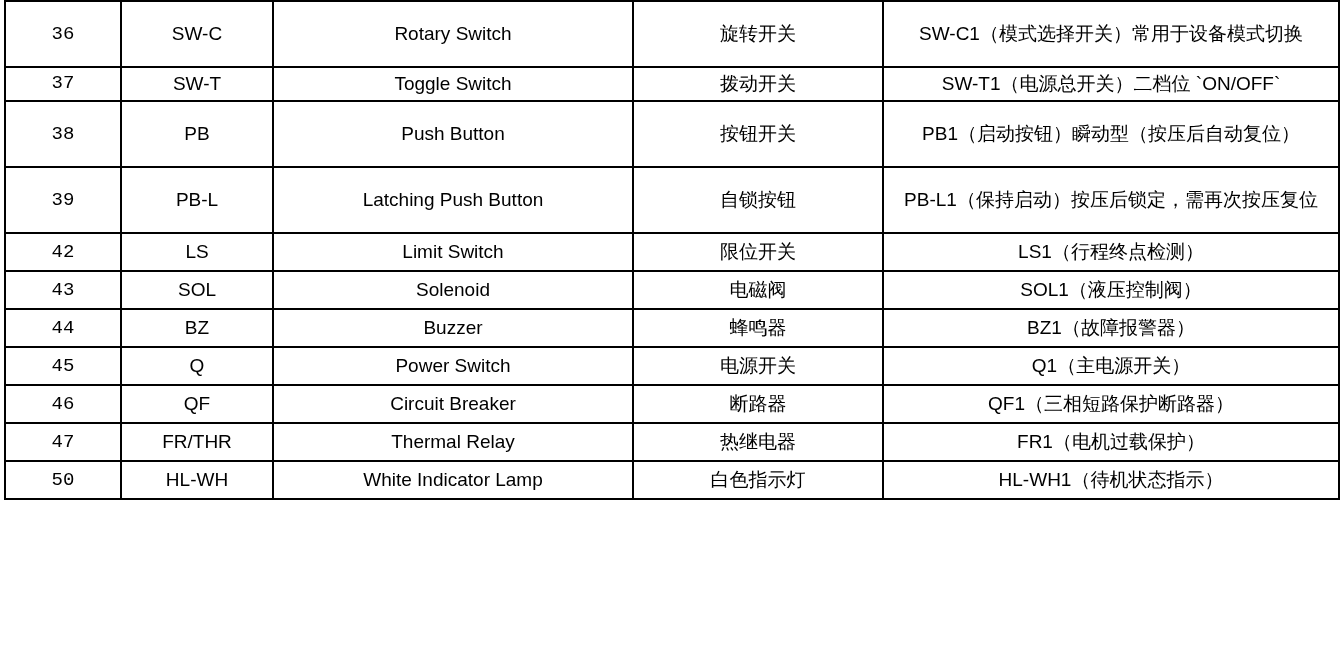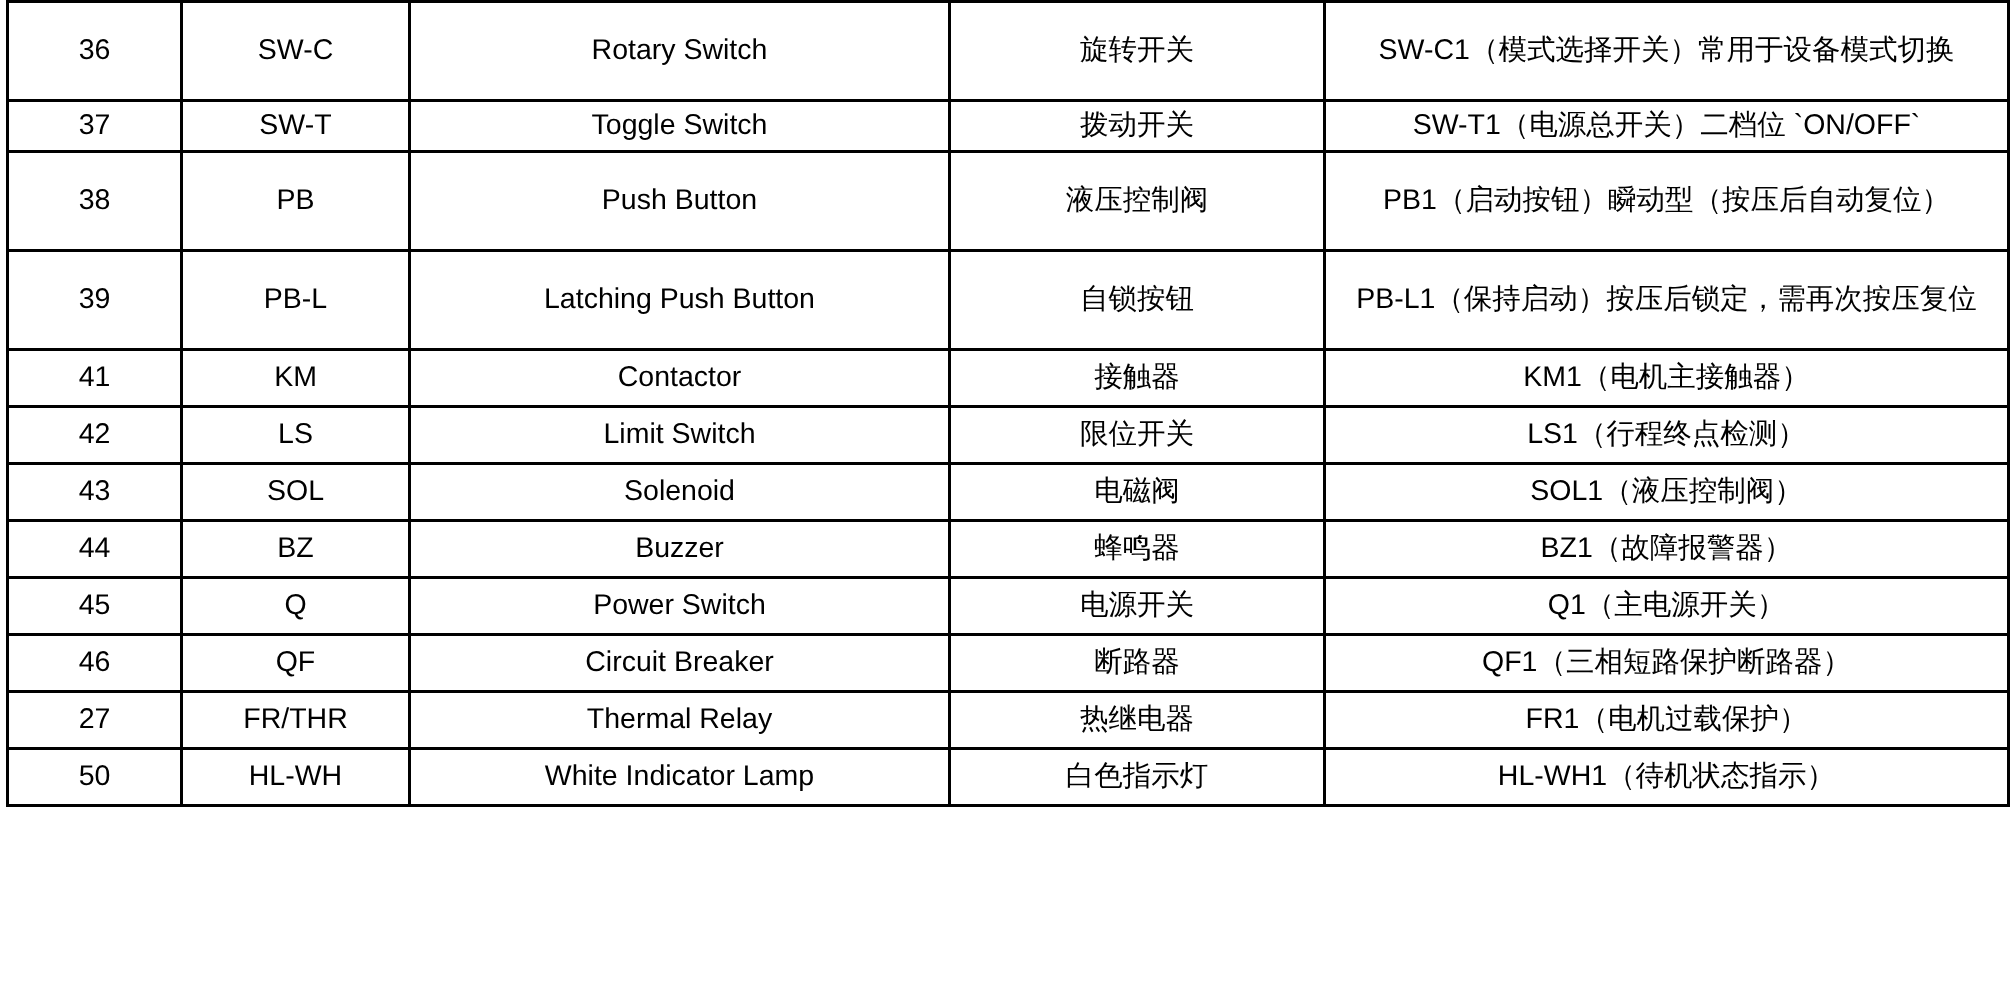--- a/index.html
+++ b/index.html
@@ -29,21 +29,21 @@
     line-height: 1.3;
     overflow: hidden;
   }
   col.c-no    { width: 116px; }
   col.c-code  { width: 152px; }
   col.c-en    { width: 360px; }
   col.c-zh    { width: 250px; }
   col.c-note  { width: 456px; }
 
   td.cell-no {
-    font-family: Liberation Sans, sans-serif;
+    font-family: Liberation Mono, monospace;
     font-size: 21px;
     margin-left: 21px;
   }
   td.cell-code {
     font-size: 19px;
   }
   td.cell-en {
     font-size: 20px;
   }
   td.cell-zh {
@@ -83,36 +83,29 @@
         <td class="cell-no">37</td>
         <td class="cell-code">SW-T</td>
         <td class="cell-en">Toggle Switch</td>
         <td class="cell-zh">拨动开关</td>
         <td class="cell-note">SW-T1（电源总开关）二档位 `ON/OFF`</td>
       </tr>
       <tr class="tall">
         <td class="cell-no">38</td>
         <td class="cell-code">PB</td>
         <td class="cell-en">Push Button</td>
-        <td class="cell-zh">液压控制阀</td>
+        <td class="cell-zh">按钮开关</td>
         <td class="cell-note">PB1（启动按钮）瞬动型（按压后自动复位）</td>
       </tr>
       <tr class="tall">
         <td class="cell-no">39</td>
         <td class="cell-code">PB-L</td>
         <td class="cell-en">Latching Push Button</td>
         <td class="cell-zh">自锁按钮</td>
         <td class="cell-note">PB-L1（保持启动）按压后锁定，需再次按压复位</td>
-      </tr>
-      <tr class="short">
-        <td class="cell-no">41</td>
-        <td class="cell-code">KM</td>
-        <td class="cell-en">Contactor</td>
-        <td class="cell-zh">接触器</td>
-        <td class="cell-note">KM1（电机主接触器）</td>
       </tr>
       <tr class="short">
         <td class="cell-no">42</td>
         <td class="cell-code">LS</td>
         <td class="cell-en">Limit Switch</td>
         <td class="cell-zh">限位开关</td>
         <td class="cell-note">LS1（行程终点检测）</td>
       </tr>
       <tr class="short">
         <td class="cell-no">43</td>
@@ -136,21 +129,21 @@
         <td class="cell-note">Q1（主电源开关）</td>
       </tr>
       <tr class="short">
         <td class="cell-no">46</td>
         <td class="cell-code">QF</td>
         <td class="cell-en">Circuit Breaker</td>
         <td class="cell-zh">断路器</td>
         <td class="cell-note">QF1（三相短路保护断路器）</td>
       </tr>
       <tr class="short">
-        <td class="cell-no">27</td>
+        <td class="cell-no">47</td>
         <td class="cell-code">FR/THR</td>
         <td class="cell-en">Thermal Relay</td>
         <td class="cell-zh">热继电器</td>
         <td class="cell-note">FR1（电机过载保护）</td>
       </tr>
       <tr class="short">
         <td class="cell-no">50</td>
         <td class="cell-code">HL-WH</td>
         <td class="cell-en">White Indicator Lamp</td>
         <td class="cell-zh">白色指示灯</td>

